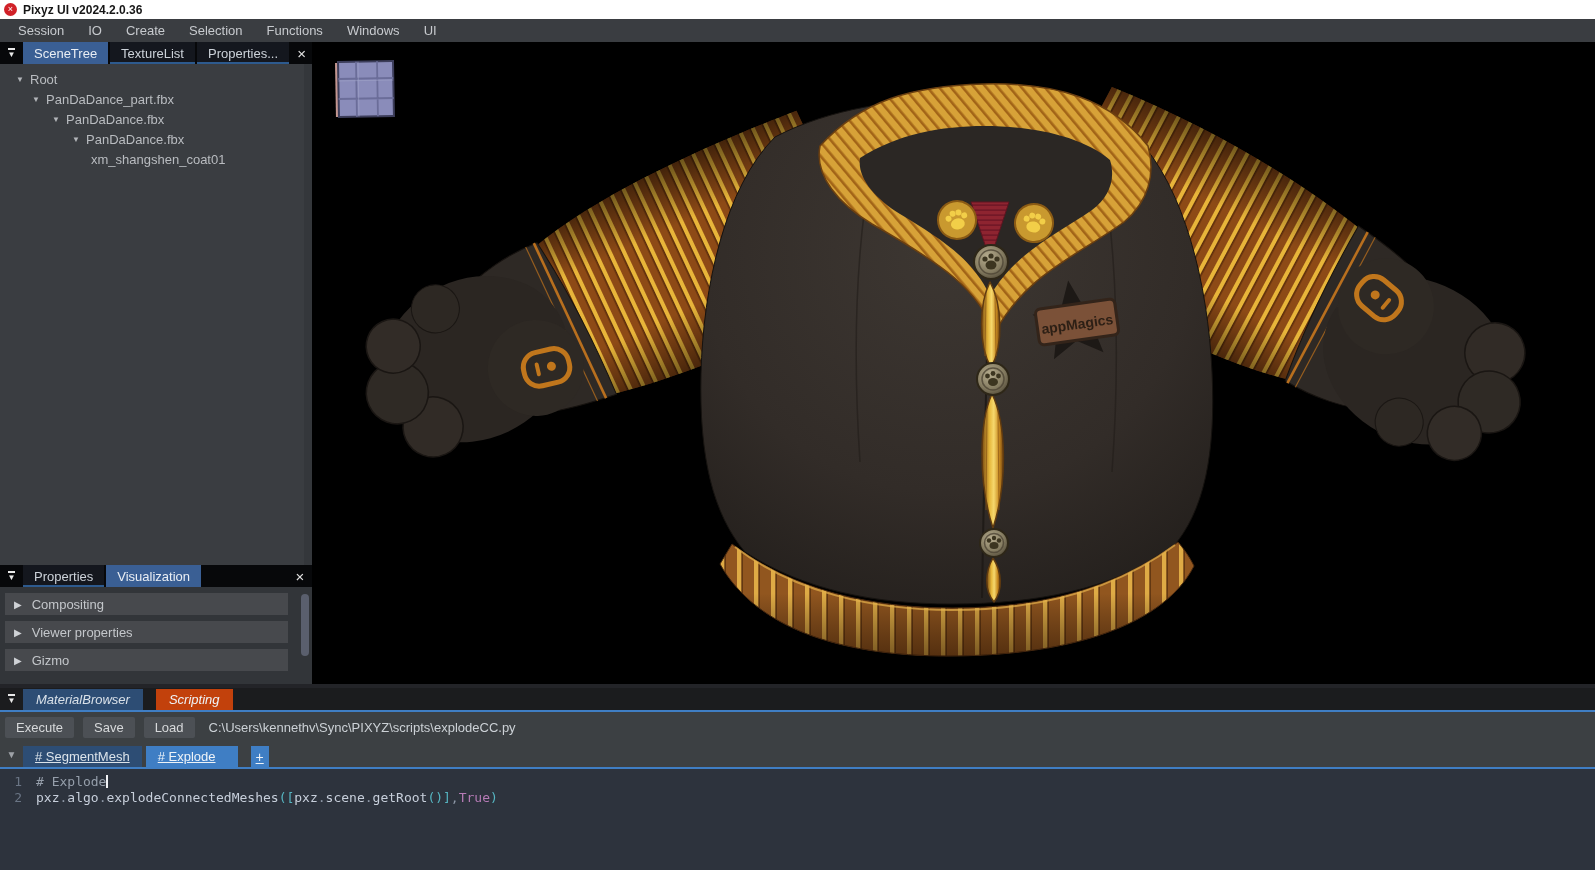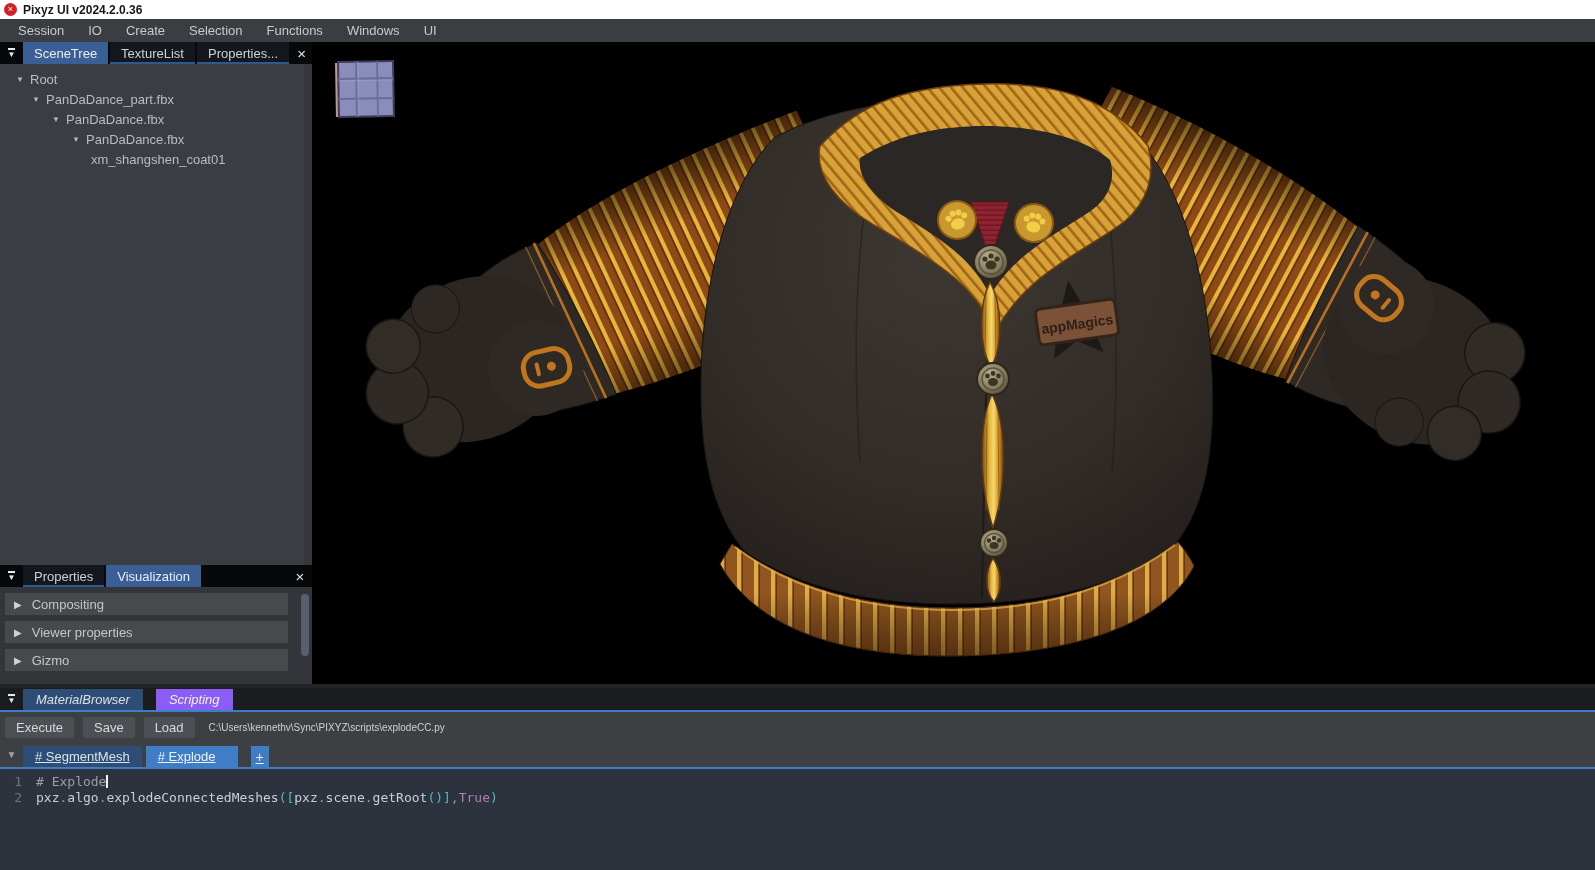--- a/index.html
+++ b/index.html
@@ -56,25 +56,25 @@
   .viewport svg { display:block; }
 
   
   .bottom { position:absolute; left:0; top:684px; width:1595px; height:186px;
             background:#3c4043; display:flex; flex-direction:column; border-top:4px solid #232428; }
   .btabbar { height:24px; background:#1b1c1e; border-bottom:2px solid #3f7ec4;
              display:flex; align-items:flex-end; }
   .btabbar .corner { height:100%; align-items:center; }
   .btab { height:21px; display:flex; align-items:center; padding:0 13px; font-size:13px;
           margin-right:13px; color:#d9e1e9; background:#2d4d74;font-style:italic; }
-  .btab.active { background:#8b5cf6; color:#eef3f8; }
+  .btab.active { background:#c2410c; color:#eef3f8; }
   .btoolbar { height:30px; display:flex; align-items:center; padding-left:5px; gap:9px; }
   .tool-btn { height:21px; padding:0 11px; background:#4c5055; border-radius:2px; font-size:13px;
               color:#d7d9db; display:flex; align-items:center; }
-  .tool-path { font-size:10px; color:#ccd1d6; margin-left:5px; }
+  .tool-path { font-size:13px; color:#ccd1d6; margin-left:5px; }
   .stabbar { height:27px; border-bottom:2px solid #3f7ec4; display:flex; align-items:flex-end; }
   .stabbar .corner { height:100%; align-items:center; color:#9ea2a7; font-size:10px; }
   .stab { height:21px; display:flex; align-items:center; padding:0 12px; font-size:13px;
           margin-right:4px; color:#dbe3ea; background:#2d4d74; min-width:108px;text-decoration:underline; }
   .stab.active { background:#3f7ec4; color:#eef3f8; min-width:92px; }
   .stab.add { min-width:18px; width:18px; padding:0; justify-content:center; background:#3f7ec4;
               margin-left:9px; font-size:14px; }
   .code { flex:1; background:#2d333d; font-family:"DejaVu Sans Mono", monospace; font-size:13px;
           padding-top:5px; }
   .code-line { display:flex; height:16px; line-height:16px; white-space:pre; }

